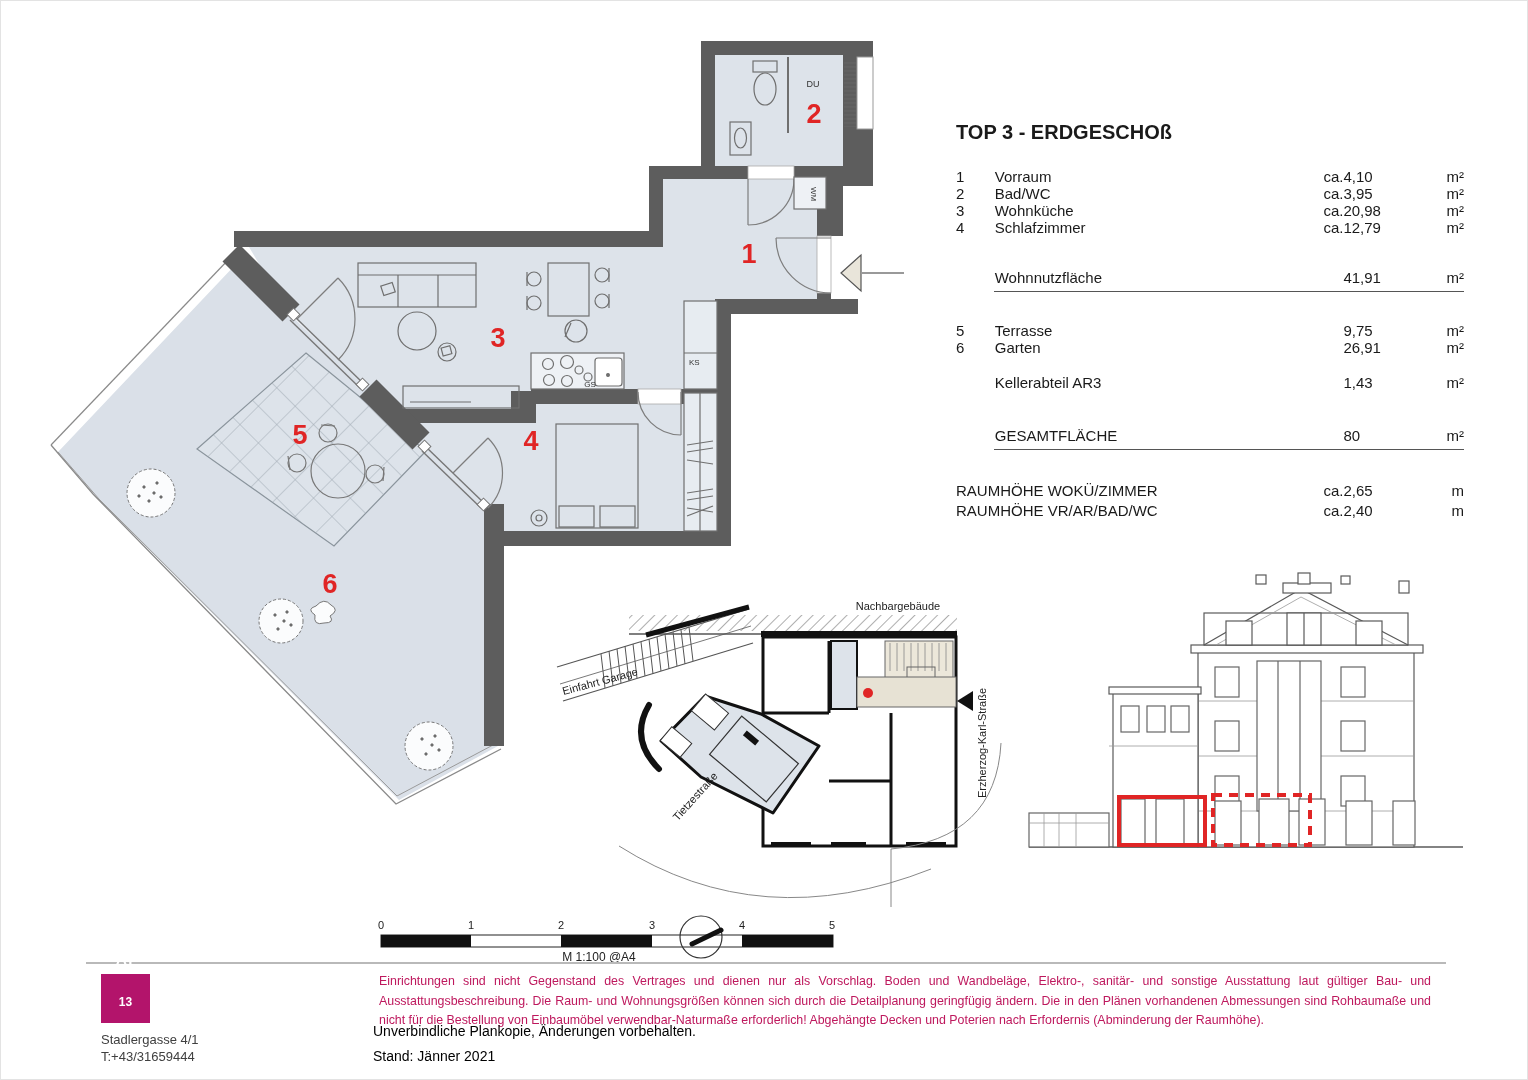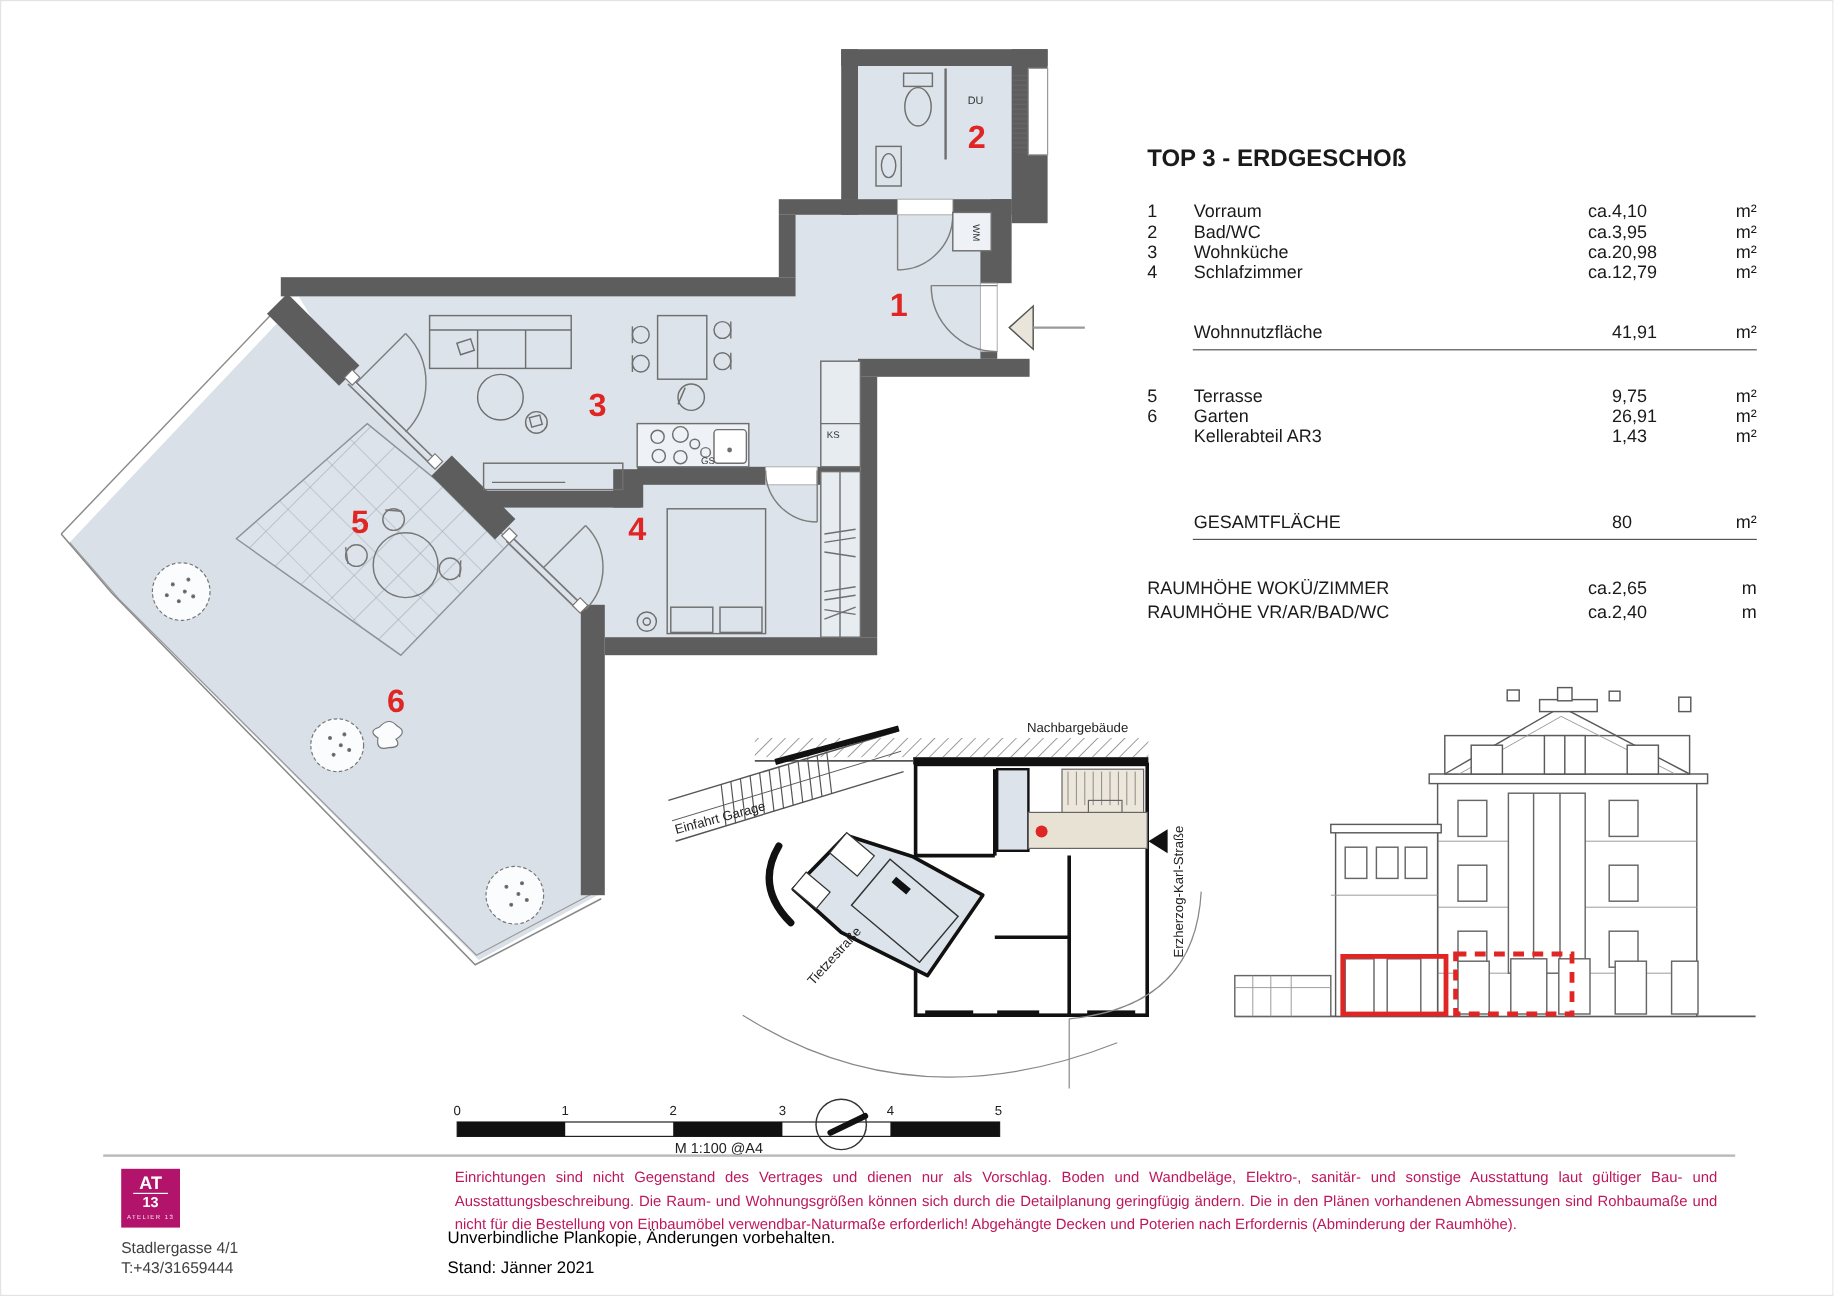--- a/index.html
+++ b/index.html
@@ -12,21 +12,21 @@
   .trow{position:absolute;left:955px;width:508px;display:flex;font-size:15px;line-height:17px;}
   .c-num{width:40px;}
   .c-name{width:324px;}
   .c-name-wide{width:364px;}
   .c-ca{width:36px;text-align:right;}
   .c-val{width:60px;text-align:left;}
   .c-unit{width:48px;text-align:right;padding-left:16px;}
   .tline{position:absolute;left:993px;width:470px;height:1px;background:#555;}
   .foot-rule{position:absolute;left:85px;top:961px;width:1360px;height:2px;background:#b9b9b9;}
   .logo{position:absolute;left:100px;top:973px;width:49px;height:49px;display:flex;flex-direction:column;
-        align-items:center;justify-content:center;color:#fff;font-weight:bold;}
+        align-items:center;justify-content:center;color:#fff;font-weight:bold;gap:28px;}
   .logo .l1{font-size:15px;line-height:14px;border-bottom:1.5px solid #fff;padding:0 5px;}
   .logo .l2{font-size:12px;line-height:15px;}
   .logo .l3{font-size:5px;letter-spacing:1.2px;font-weight:normal;color:rgba(255,255,255,.9);margin-top:2px;}
   .addr{position:absolute;left:100px;font-size:13px;color:#404040;}
   .disc{position:absolute;left:378px;width:1052px;font-size:12.4px;line-height:1.58;color:#be185d;text-align:justify;}
   .disc-s{position:absolute;left:372px;font-size:14px;color:#000000;}
 </style>
 </head>
 <body>
 
@@ -471,21 +471,21 @@
     <span class="c-unit">m²</span>
   </div>
   <div class="trow" style="top:338px">
     <span class="c-num">6</span>
     <span class="c-name">Garten</span>
     <span class="c-ca"></span>
     <span class="c-val">26,91</span>
     <span class="c-unit">m²</span>
   </div>
 
-  <div class="trow" style="top:354px">
+  <div class="trow" style="top:373px">
     <span class="c-num"></span>
     <span class="c-name">Kellerabteil AR3</span>
     <span class="c-ca"></span>
     <span class="c-val">1,43</span>
     <span class="c-unit">m²</span>
   </div>
 
   <div class="trow" style="top:426px">
     <span class="c-num"></span>
     <span class="c-name">GESAMTFLÄCHE</span>

